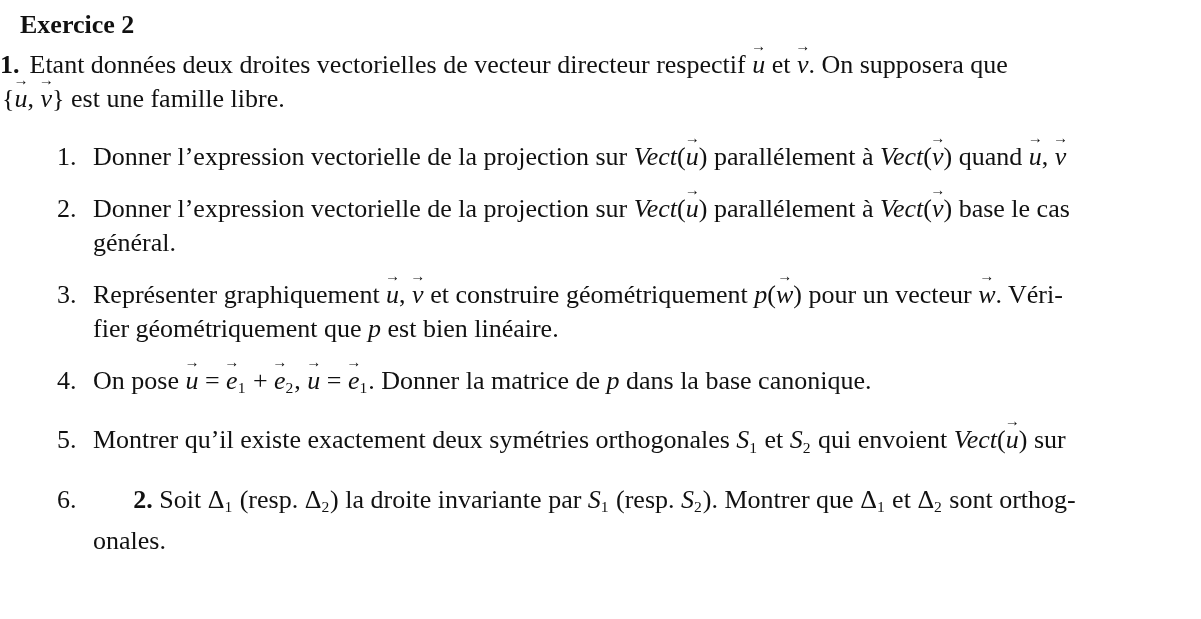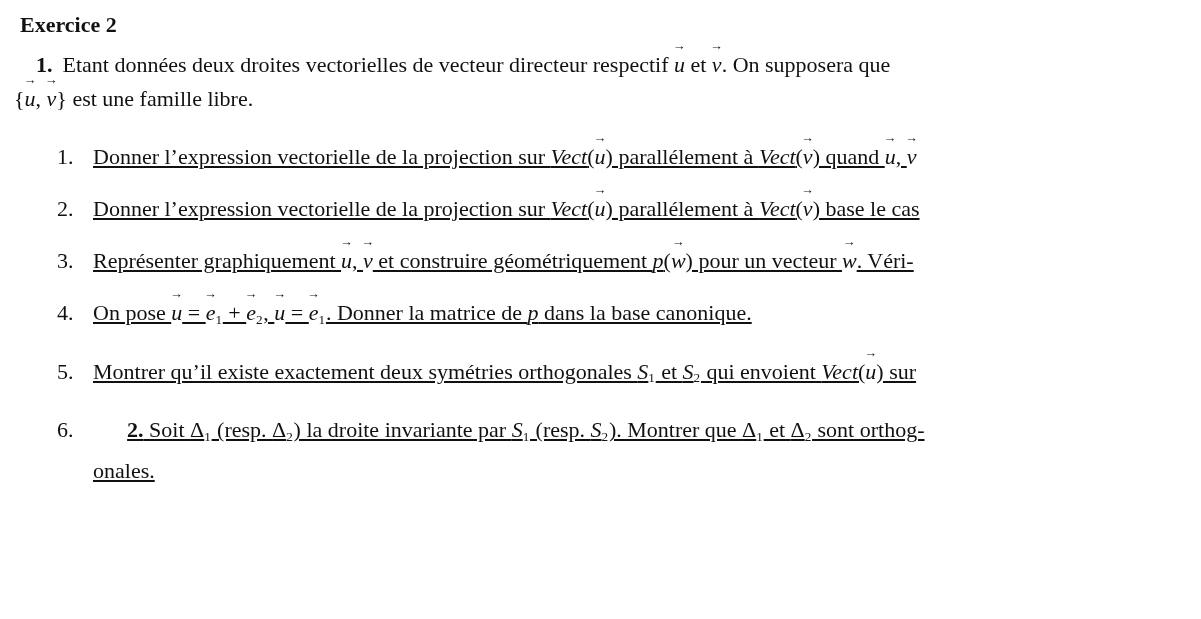--- a/index.html
+++ b/index.html
@@ -8,47 +8,47 @@
     background: #ffffff;
   }
   .page {
     position: relative;
     width: 1201px;
     height: 619px;
     overflow: hidden;
     background: #ffffff;
     color: #111111;
     font-family: "Liberation Serif", "DejaVu Serif", serif;
-    font-size: 22px;
+    font-size: 26px;
     line-height: 34px;
     padding-top: 8px;
     box-sizing: border-box;
   }
   .title {
     font-weight: 700;
     margin: 0 0 6px 20px;
     white-space: nowrap;
   }
   .intro {
     margin: 0 0 24px 0;
   }
-  .intro .line1 { padding-left: 36px; white-space: nowrap; }
-  .intro .line2 { padding-left: 14px;  white-space: nowrap; font-family: Liberation Serif, serif; }
+  .intro .line1 { white-space: nowrap; }
+  .intro .line2 { padding-left: 2px;  white-space: nowrap; font-family: Liberation Serif, serif; }
   .intro .label { font-weight: 700; margin-right: 10px; }
   .items { padding-left: 57px; }
   .item {
     display: flex;
     align-items: flex-start;
     margin-bottom: 18px;
   }
   .num {
     flex: 0 0 36px;
     width: 36px;
   }
-  .body { flex: 1 1 auto; min-width: 0; text-decoration: underline; }
+  .body { flex: 1 1 auto; min-width: 0; }
   .line { white-space: nowrap; }
   
   .seg { }
   .m { font-style: italic; }
   .v {
     font-style: italic;
     position: relative;
     display: inline-block;
   }
   .v::after {
@@ -89,27 +89,29 @@
       <div class="num">1.</div>
       <div class="body">
         <div class="line"><span class="seg">Donner l’expression vectorielle de la projection sur </span><span class="seg m">Vect</span><span class="seg">(</span><span class="seg v">u</span><span class="seg">) parallélement à </span><span class="seg m">Vect</span><span class="seg">(</span><span class="seg v">v</span><span class="seg">) quand </span><span class="seg v">u</span><span class="seg">, </span><span class="seg v">v</span></div>
       </div>
     </div>
 
     <div class="item">
       <div class="num">2.</div>
       <div class="body">
         <div class="line"><span class="seg">Donner l’expression vectorielle de la projection sur </span><span class="seg m">Vect</span><span class="seg">(</span><span class="seg v">u</span><span class="seg">) parallélement à </span><span class="seg m">Vect</span><span class="seg">(</span><span class="seg v">v</span><span class="seg">) base le cas</span></div>
+        <div class="line"><span class="seg">général.</span></div>
       </div>
     </div>
 
     <div class="item">
       <div class="num">3.</div>
       <div class="body">
         <div class="line"><span class="seg">Représenter graphiquement </span><span class="seg v">u</span><span class="seg">, </span><span class="seg v">v</span><span class="seg"> et construire géométriquement </span><span class="seg m">p</span><span class="seg">(</span><span class="seg v">w</span><span class="seg">) pour un vecteur </span><span class="seg v">w</span><span class="seg">. Véri-</span></div>
+        <div class="line"><span class="seg">fier géométriquement que </span><span class="seg m">p</span><span class="seg"> est bien linéaire.</span></div>
       </div>
     </div>
 
     <div class="item">
       <div class="num">4.</div>
       <div class="body">
         <div class="line"><span class="seg">On pose </span><span class="seg v">u</span><span class="seg"> = </span><span class="seg v">e</span><span class="seg sub">1</span><span class="seg"> + </span><span class="seg v">e</span><span class="seg sub">2</span><span class="seg">, </span><span class="seg v">u</span><span class="seg"> = </span><span class="seg v">e</span><span class="seg sub">1</span><span class="seg">. Donner la matrice de </span><span class="seg m">p</span><span class="seg"> dans la base canonique.</span></div>
       </div>
     </div>
 

